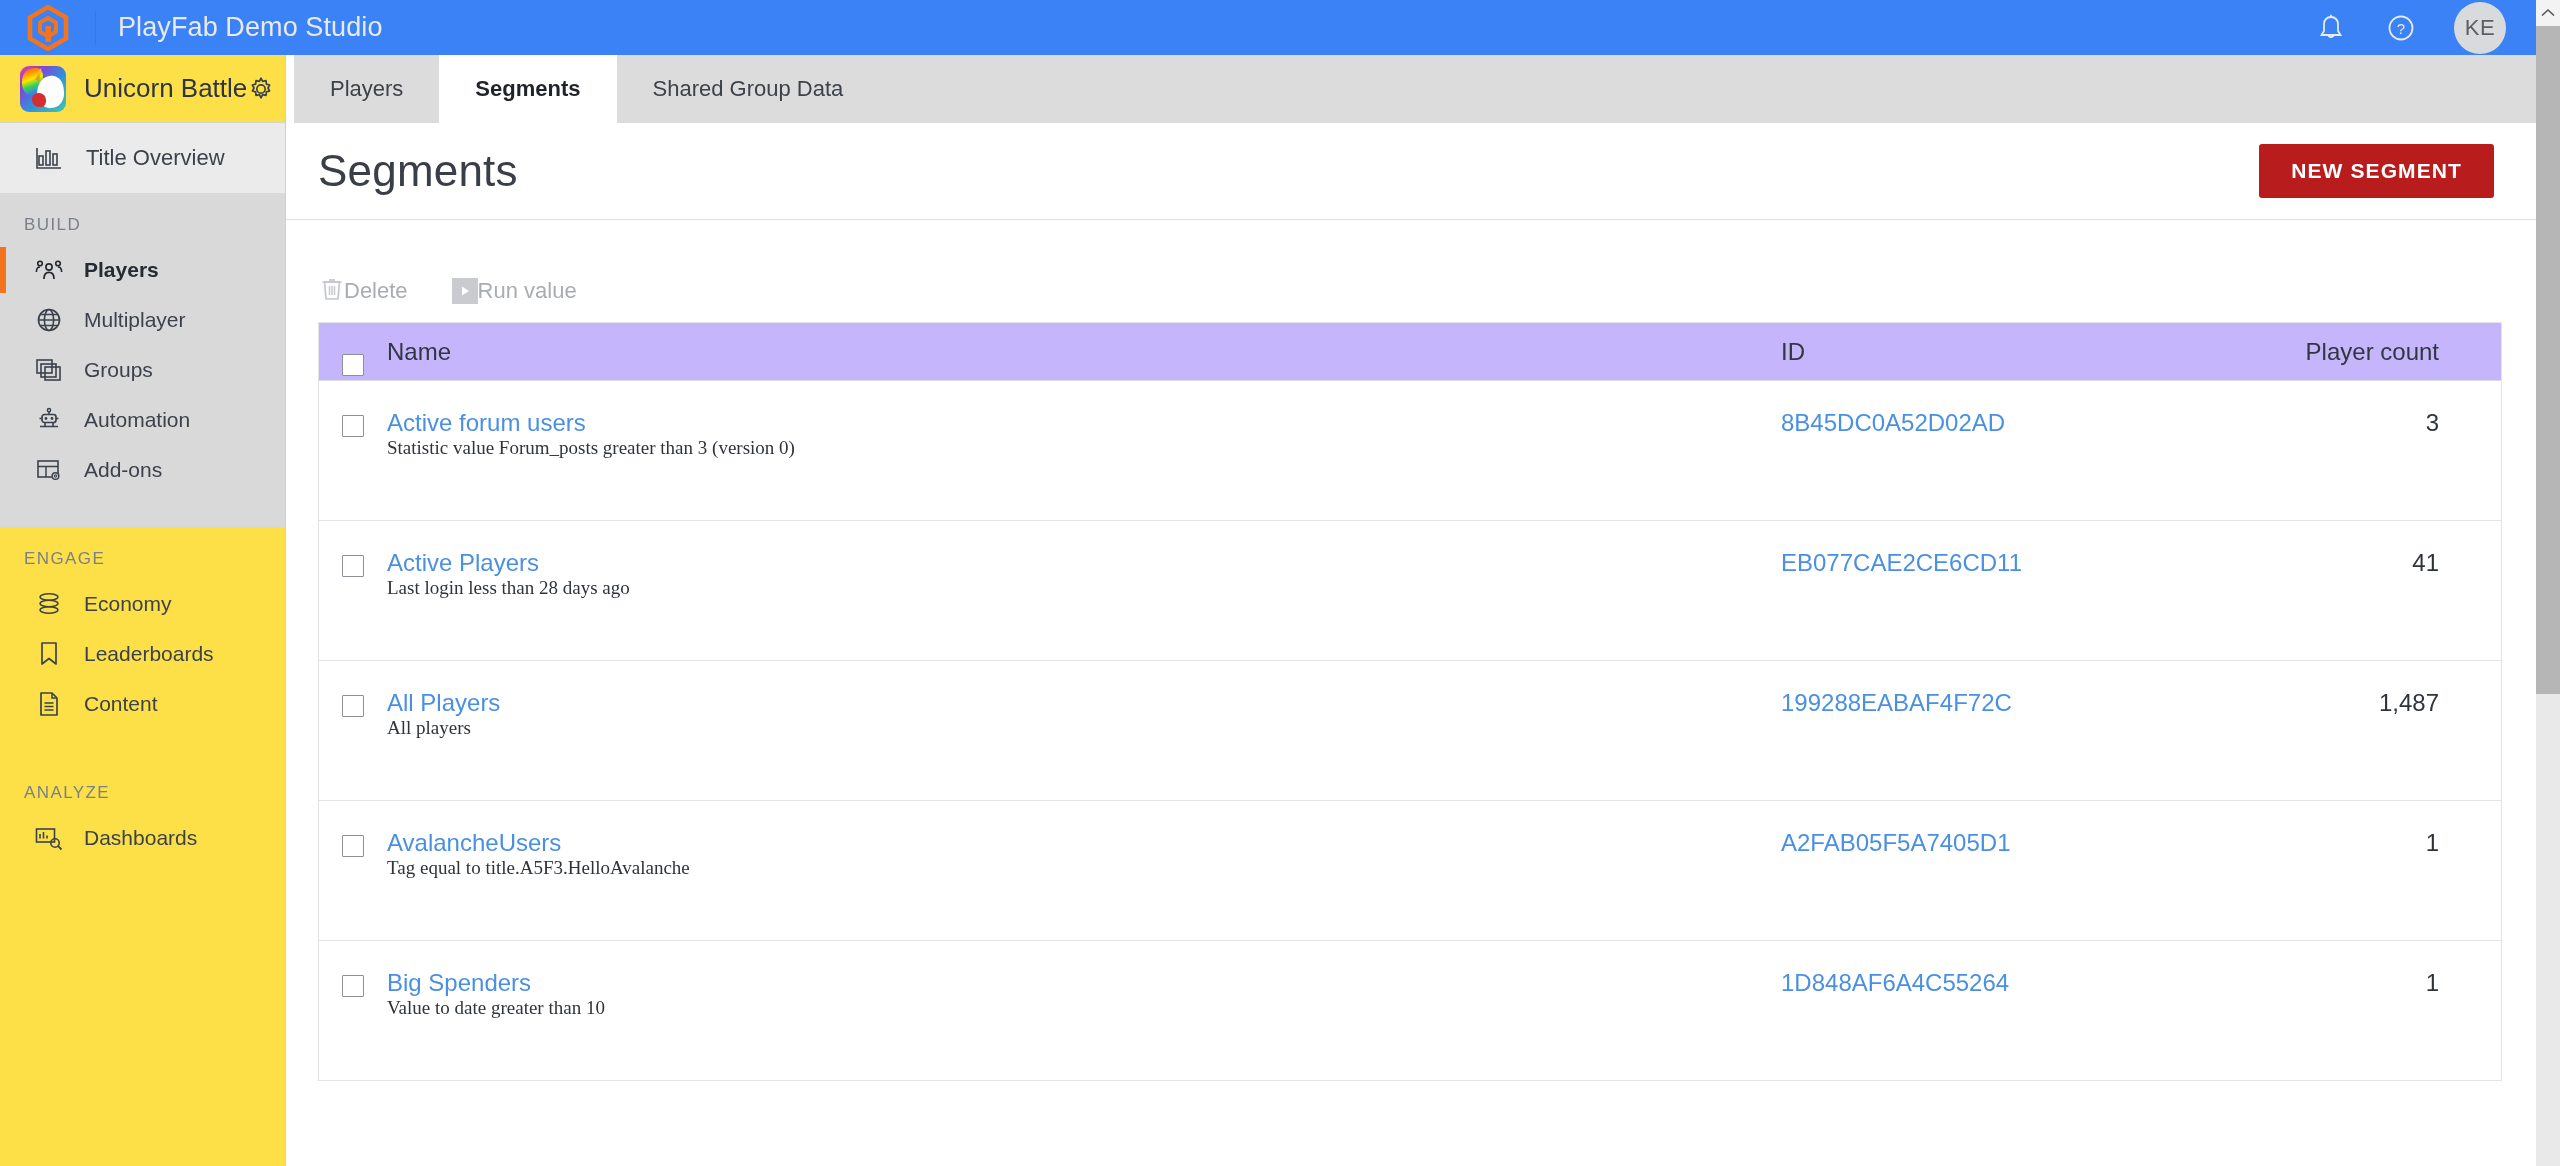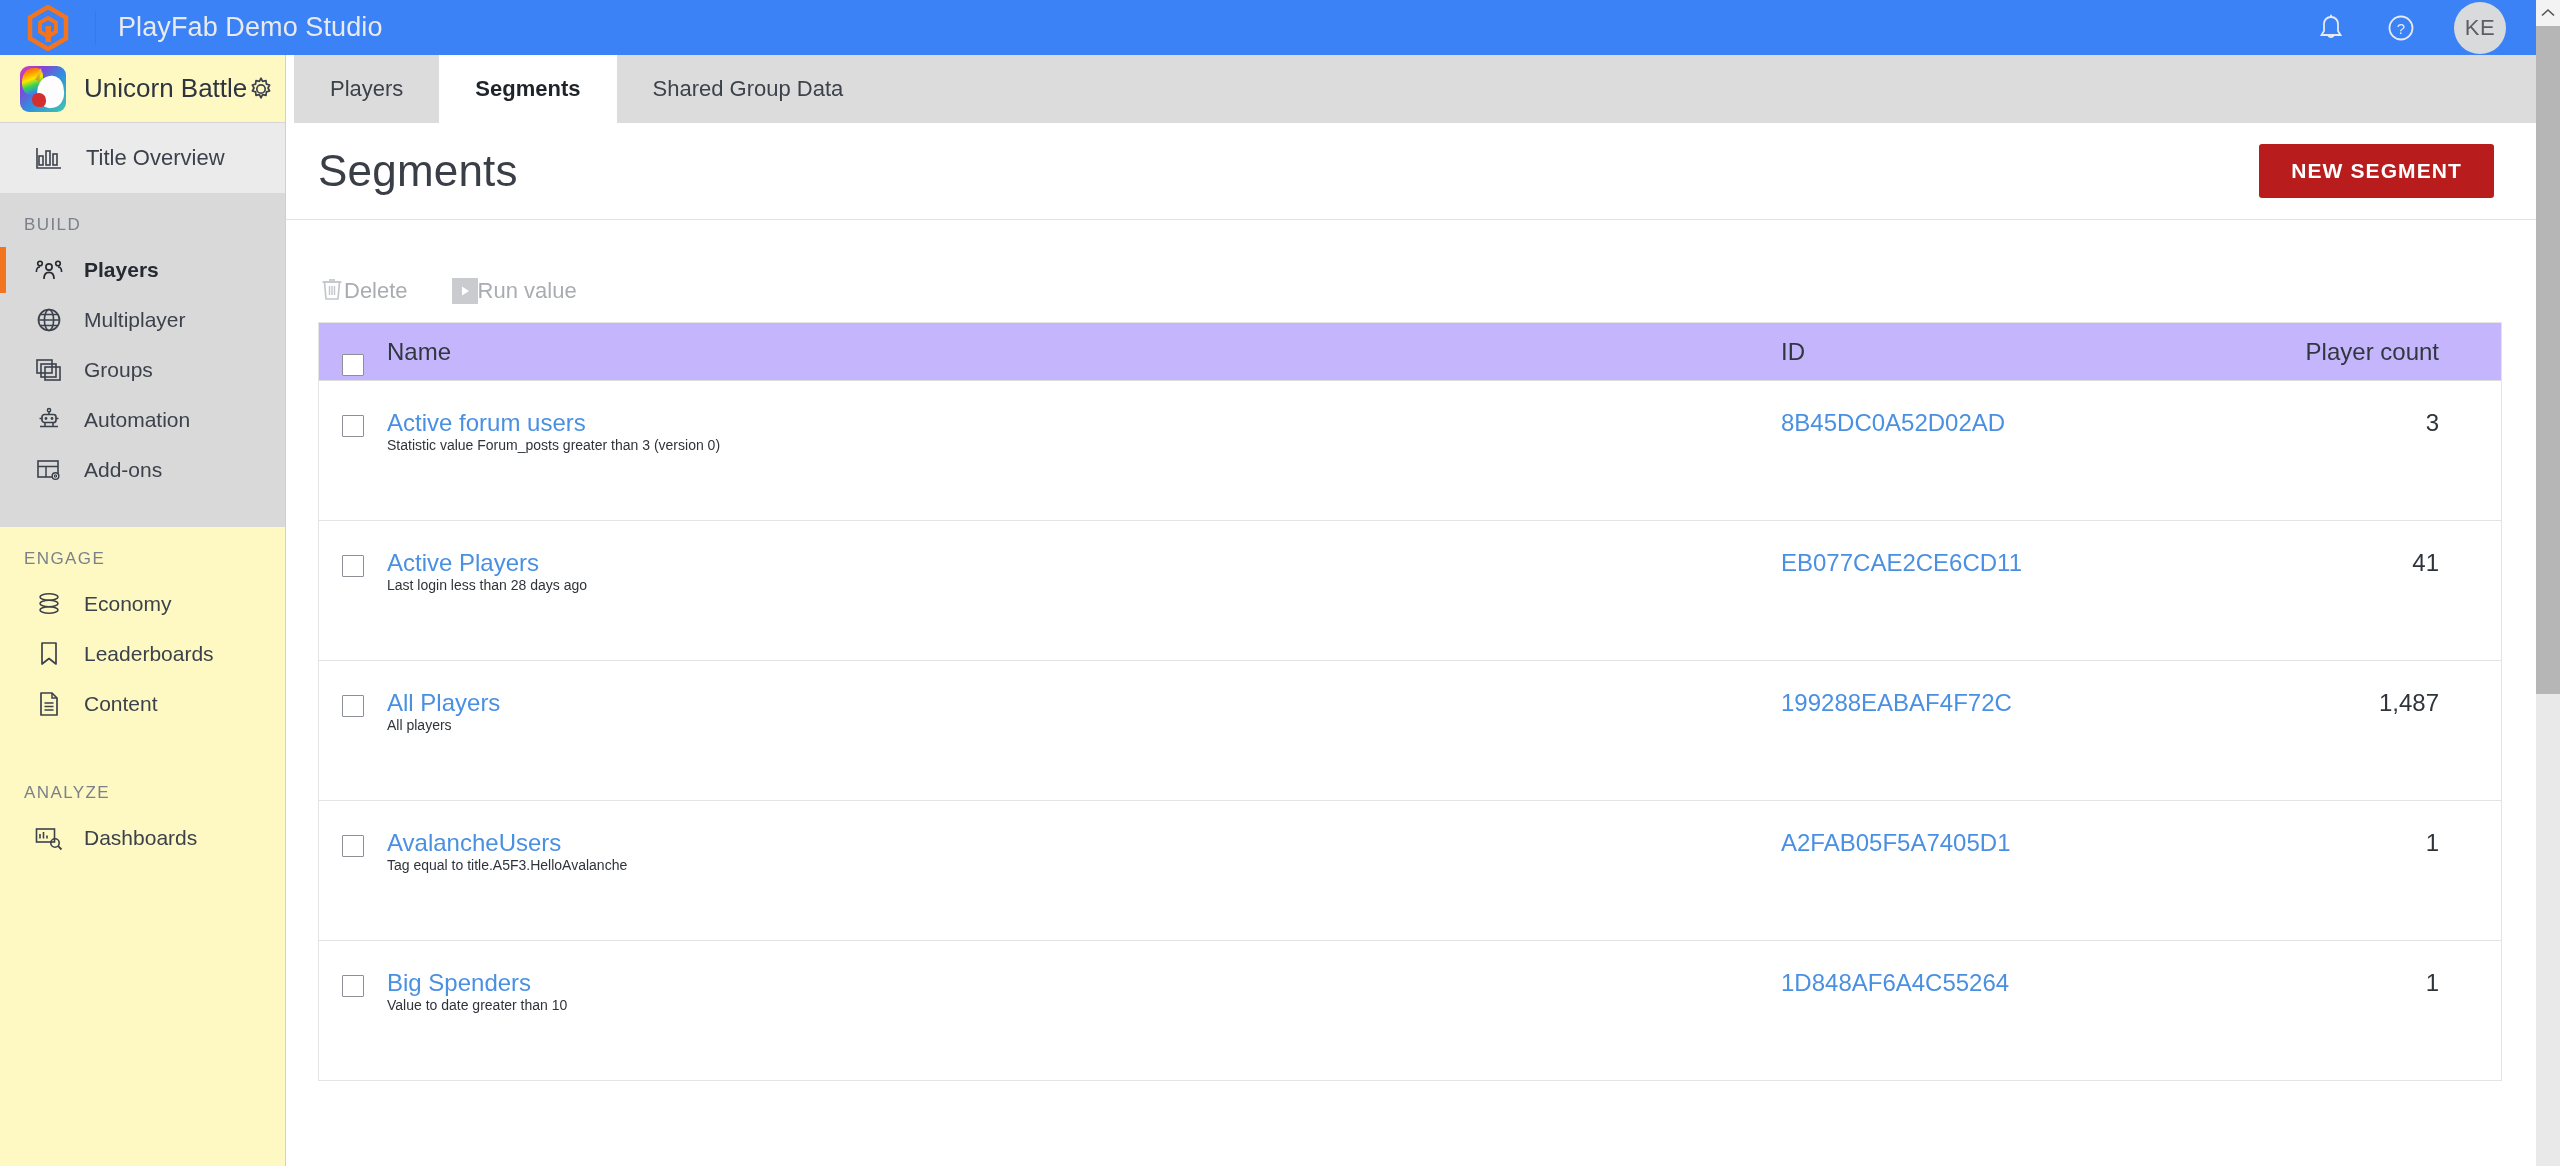--- a/index.html
+++ b/index.html
@@ -23,21 +23,21 @@
   .tb-icon { width: 34px; height: 34px; display: flex; align-items: center; justify-content: center; cursor: pointer; }
   .avatar {
     width: 52px; height: 52px; border-radius: 50%; background: #d9dadc;
     color: #5a5f66; font-size: 22px; font-weight: 500;
     display: flex; align-items: center; justify-content: center; letter-spacing: .5px; cursor: pointer;
   }
 
   
   .sidebar {
     position: absolute; left: 0; top: 55px; width: 286px; height: 1111px;
-    background: #fef9c3; border-right: 1px solid #cfcfcf; overflow: hidden;
+    background: #fde047; border-right: 1px solid #cfcfcf; overflow: hidden;
   }
   .title-head {
     display: flex; align-items: center; height: 68px; padding: 0 18px 0 20px;
     border-bottom: 1px solid #d5d5d5;
   }
   .title-icon {
     width: 46px; height: 46px; border-radius: 9px; overflow: hidden; flex: none;
     background: linear-gradient(135deg,#e53fb0 0%,#8a3fd6 25%,#2f8fe0 55%,#43c6ac 100%);
     position: relative;
   }
@@ -139,21 +139,21 @@
 
   .cbox {
     width: 22px; height: 22px; border: 1px solid #8d9197; background: #fff;
     border-radius: 1px; cursor: pointer; flex: none;
   }
 
   .row { display: flex; border-bottom: 1px solid #e4e4e4; min-height: 140px; padding: 28px 0 20px 0; }
   .row .c-check { align-items: flex-start; padding-top: 6px; }
   .row .c-name { display: flex; flex-direction: column; }
   .row-name { font-size: 24px; color: #4a90e2; cursor: pointer; }
-  .row-desc { font-size: 14px; color: #2f343b; }
+  .row-desc { font-size: 19px; color: #2f343b; font-family: Liberation Serif, serif; }
   .row .c-id { font-size: 24px; color: #4a90e2; display: flex; align-items: flex-start; cursor: pointer; }
   .row .c-count { font-size: 24px; color: #2f343b; display: flex; align-items: flex-start; justify-content: flex-end; }
 
   
   .scrollbar { position: absolute; right: 0; top: 0; width: 24px; height: 1166px; background: #e9e9e9; }
   .sb-up {
     height: 26px; background: #f3f3f3; display: flex; align-items: center; justify-content: center; cursor: pointer;
   }
   .sb-thumb { position: absolute; top: 26px; left: 0; width: 24px; height: 668px; background: #b6b6b6; cursor: pointer; }
 </style>

